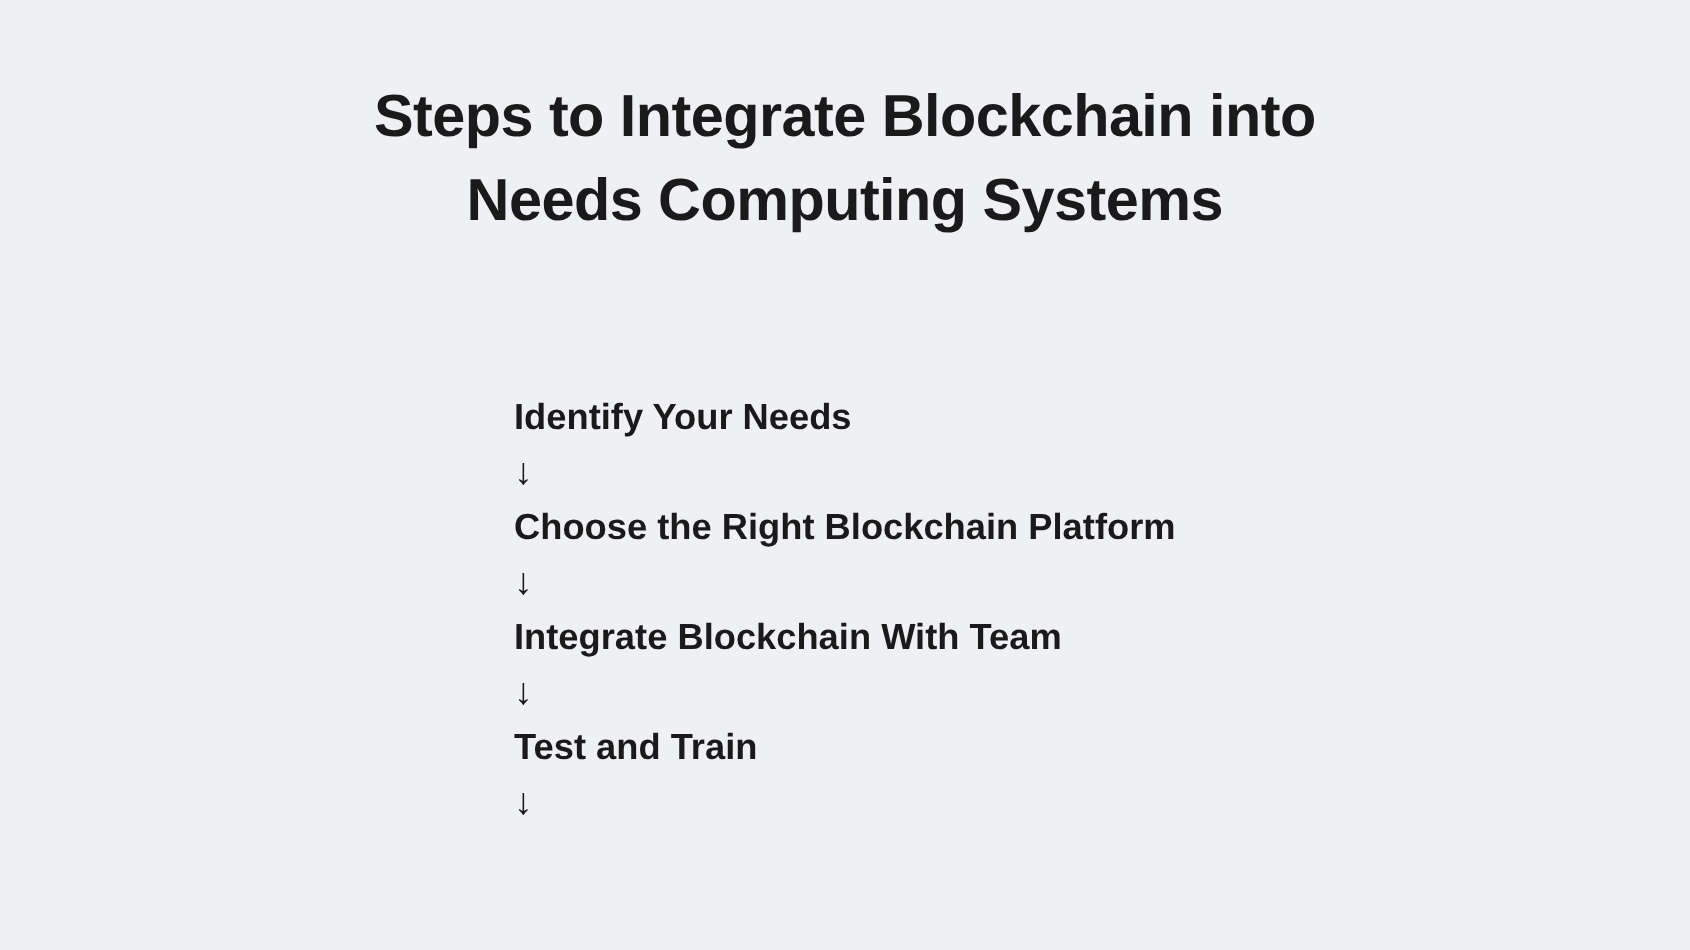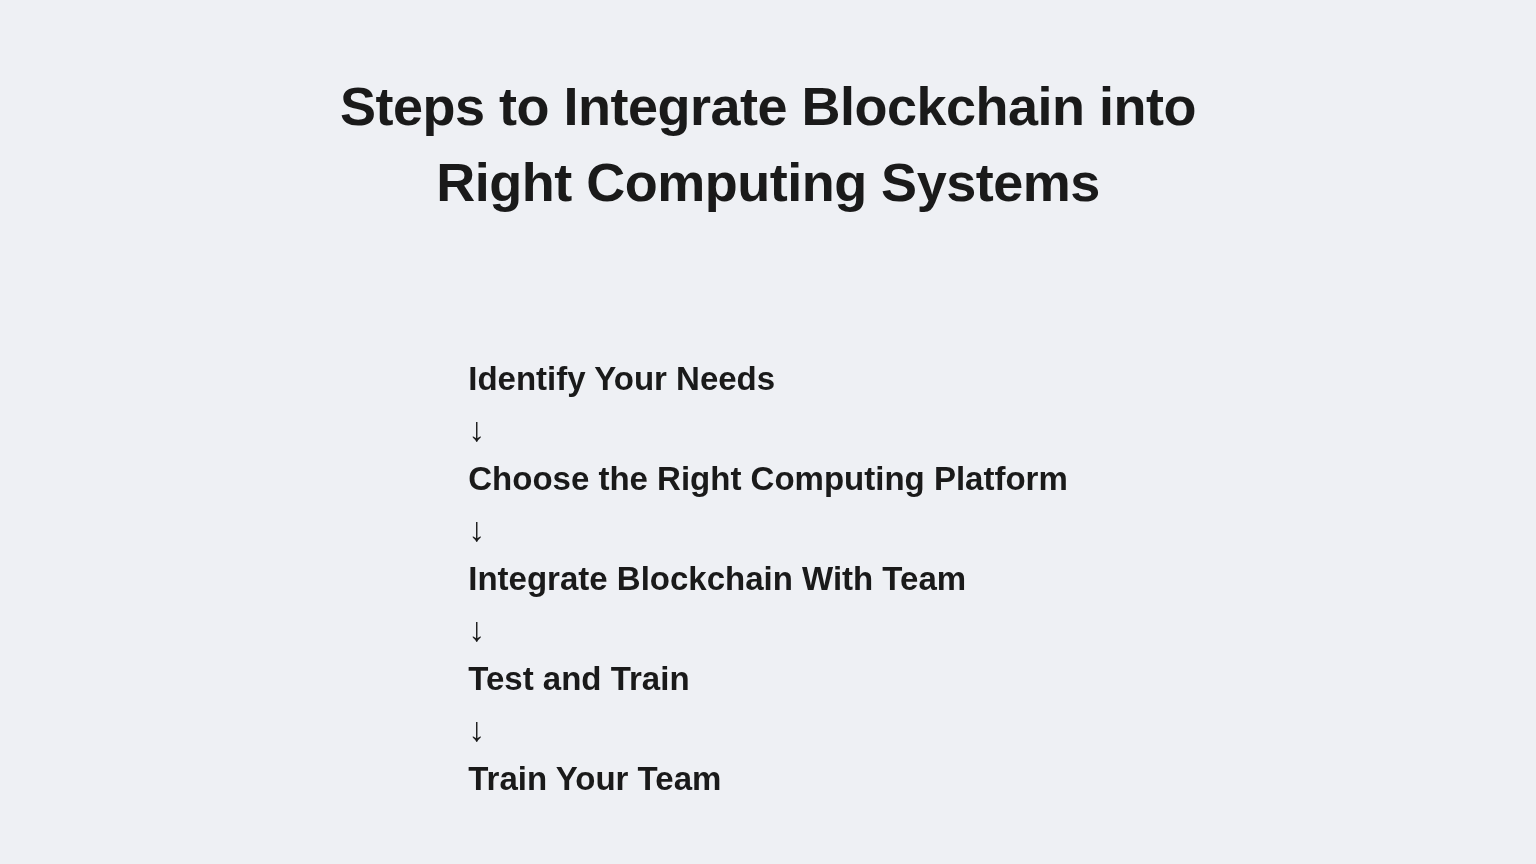--- a/index.html
+++ b/index.html
@@ -55,28 +55,27 @@
     color: #1a1a1a;
   }
 </style>
 </head>
 <body>
 
 <div class="canvas">
 
   <h1 class="title">
     <span class="line">Steps to Integrate Blockchain into</span>
-    <span class="line">Right Computing Systems</span>
+    <span class="line">Needs Computing Systems</span>
   </h1>
 
   <div class="flow">
     <div class="step">Identify Your Needs</div>
     <div class="arrow">↓</div>
-    <div class="step">Choose the Right Computing Platform</div>
+    <div class="step">Choose the Right Blockchain Platform</div>
     <div class="arrow">↓</div>
     <div class="step">Integrate Blockchain With Team</div>
     <div class="arrow">↓</div>
     <div class="step">Test and Train</div>
     <div class="arrow">↓</div>
-    <div class="step">Train Your Team</div>
   </div>
 
 </div>
 
 </body></html>

